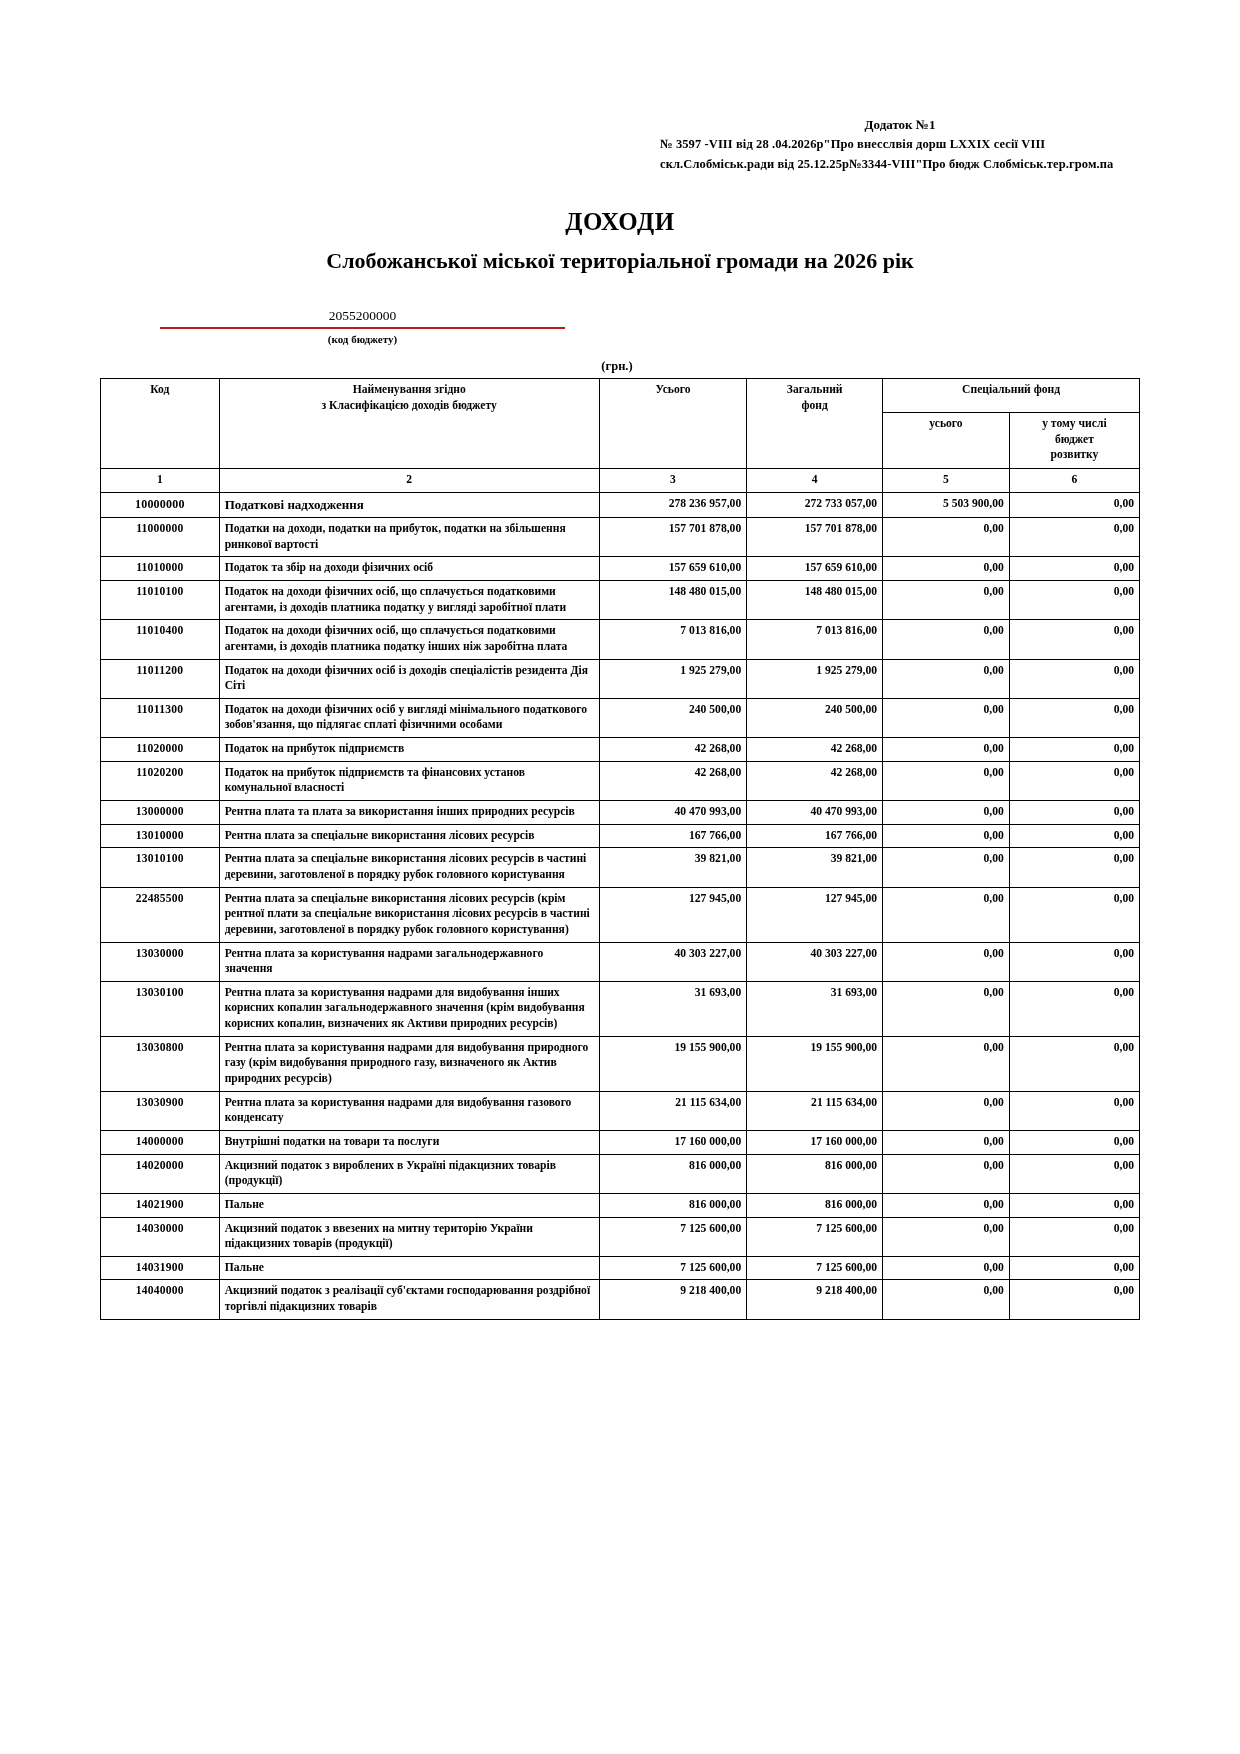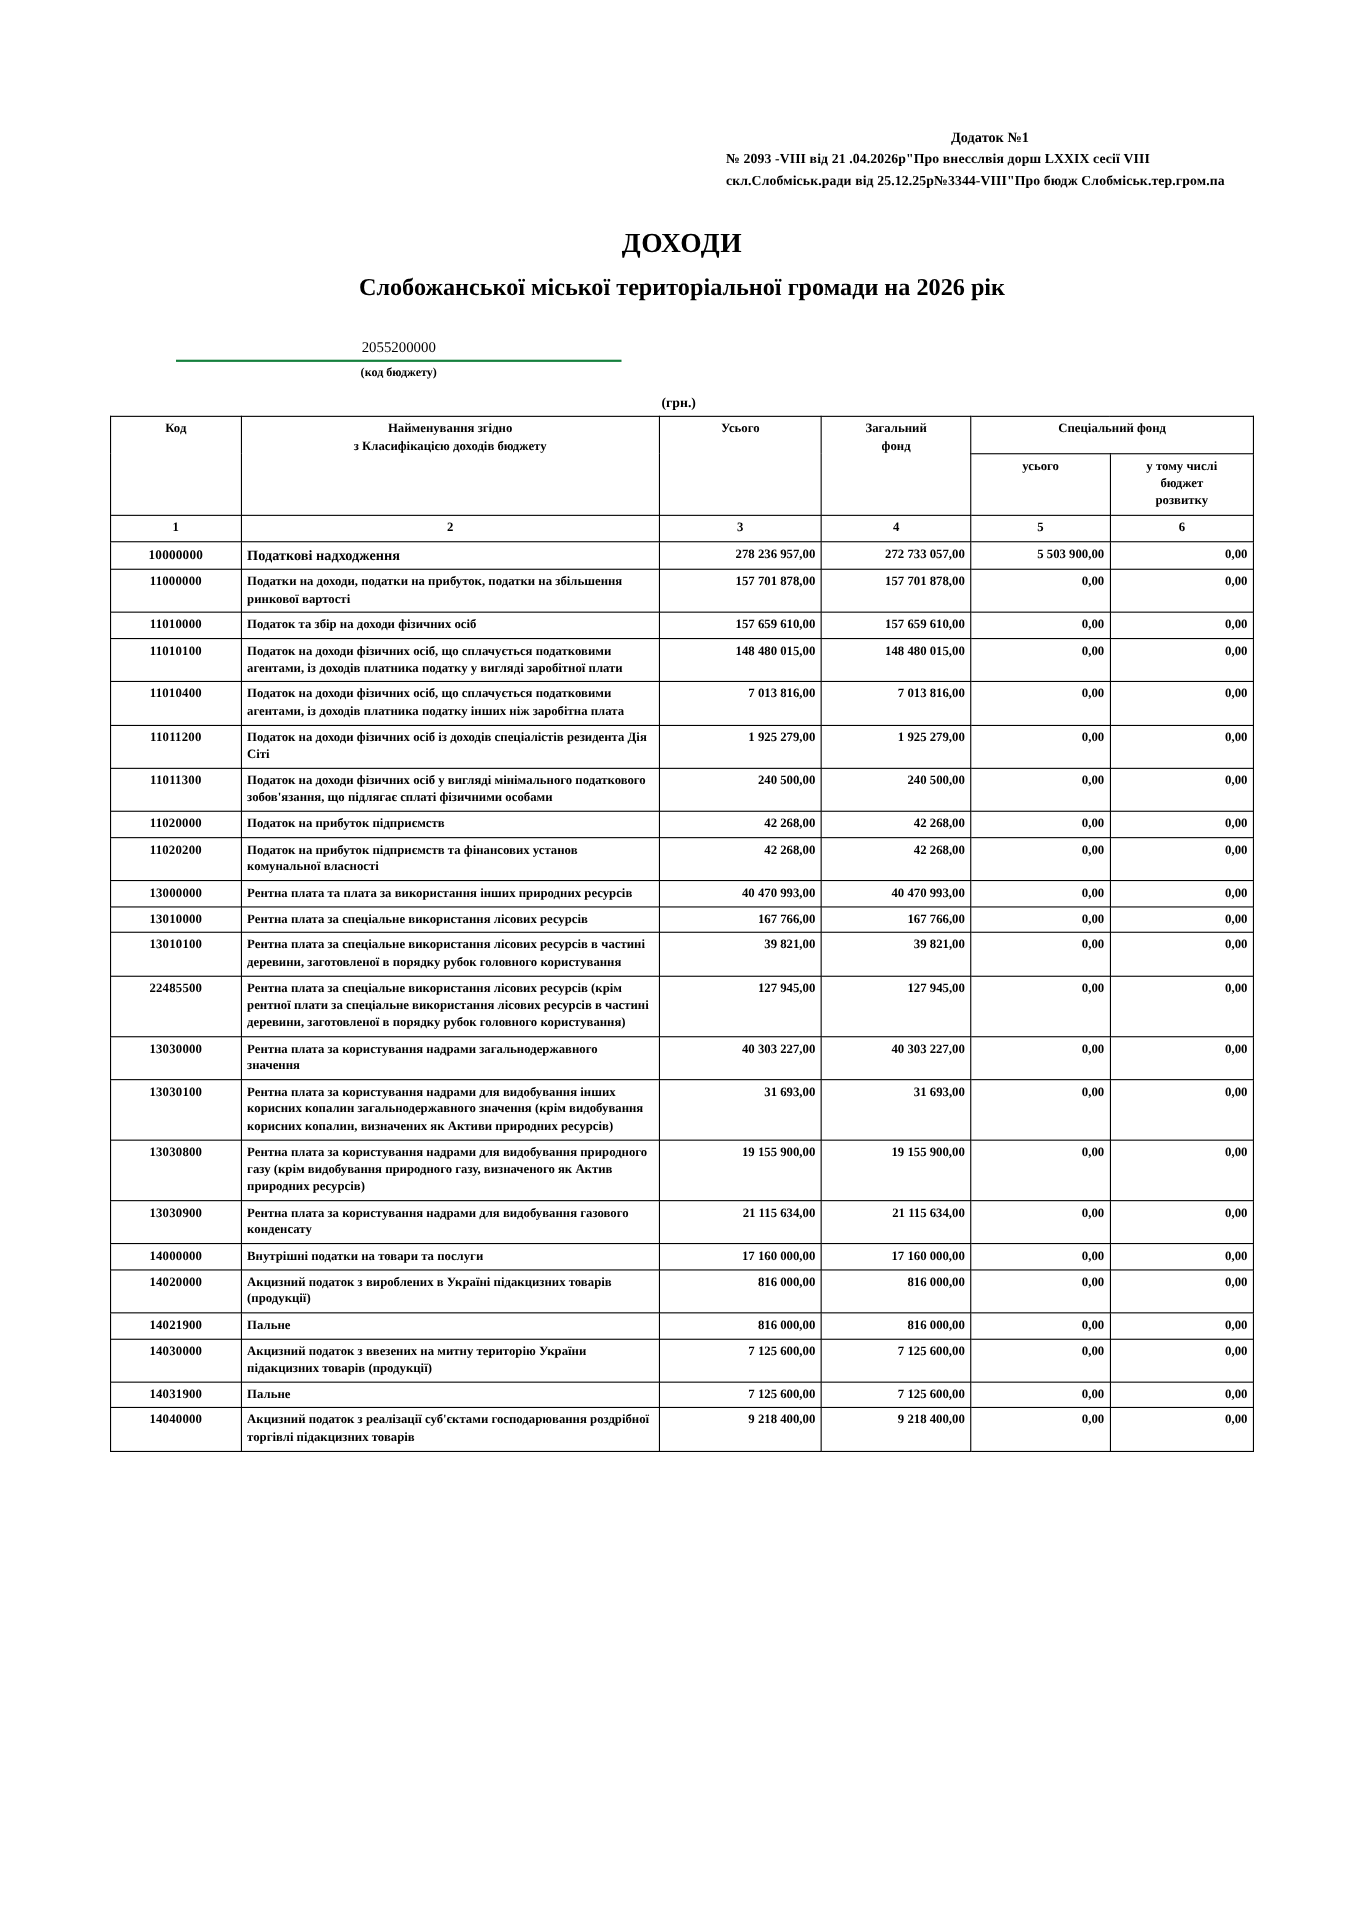--- a/index.html
+++ b/index.html
@@ -62,21 +62,21 @@
   
   .code-wrap {
     margin-top: 34px;
     width: 405px;
     margin-left: 60px;
   }
   .code-value {
     text-align: center;
     font-size: 13.5px;
     padding-bottom: 3px;
-    border-bottom: 2px solid #15803d;
+    border-bottom: 2px solid #b91c1c;
     font-weight: normal;
   }
   .code-caption {
     text-align: center;
     font-size: 11px;
     padding-top: 4px;
     font-weight: bold;
   }
 
   
@@ -144,21 +144,21 @@
   tr.bold-row td.name { font-size: 13px; }
   tr.bold-row td.code { font-size: 12px; }
 </style>
 </head>
 <body>
 
 <div class="page">
 
   <div class="header-block">
     <div class="header-line-center">Додаток №1</div>
-    <div class="header-line">№  2093  -VIII  від 21 .04.2026р"Про внесслвія дорш LXXIX сесії VIII</div>
+    <div class="header-line">№  3597  -VIII  від 28 .04.2026р"Про внесслвія дорш LXXIX сесії VIII</div>
     <div class="header-line">скл.Слобміськ.ради від 25.12.25р№3344-VIII"Про бюдж Слобміськ.тер.гром.па</div>
   </div>
 
   <div class="title-main">ДОХОДИ</div>
   <div class="title-sub">Слобожанської міської територіальної громади на 2026 рік</div>
 
   <div class="code-wrap">
     <div class="code-value">2055200000</div>
     <div class="code-caption">(код бюджету)</div>
   </div>

